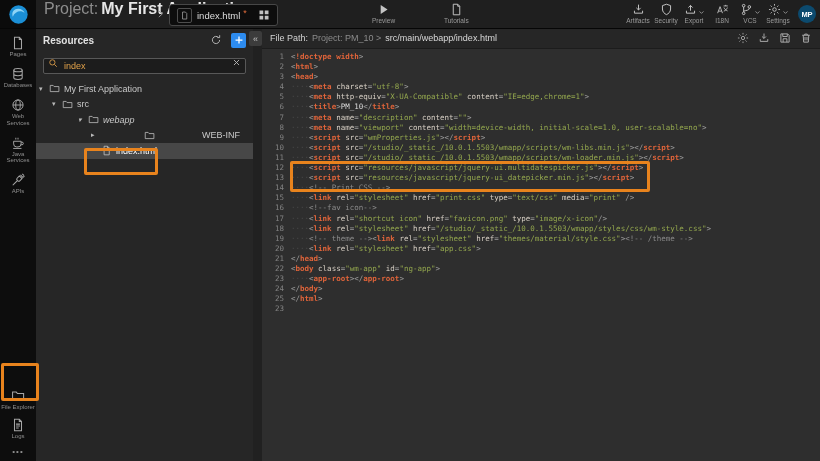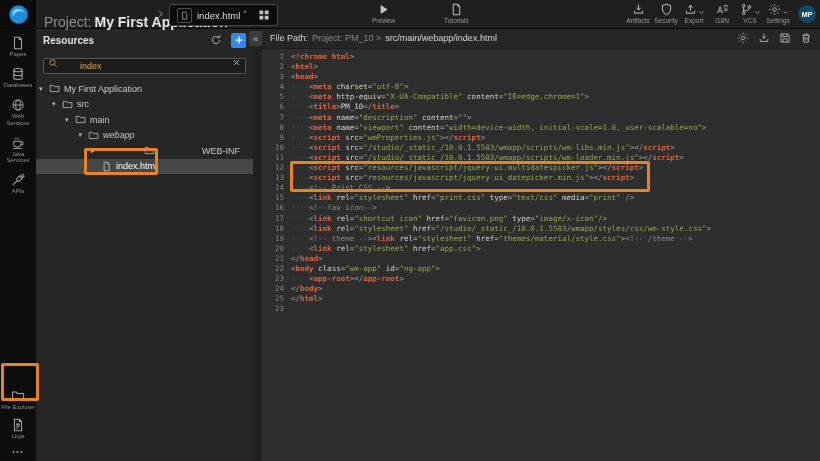--- a/index.html
+++ b/index.html
@@ -4,21 +4,21 @@
 <style>
   html,body{margin:0;padding:0;background:#151515;}
   .app{position:relative;width:820px;height:461px;overflow:hidden;
        font-family:"Liberation Sans",sans-serif;background:#2e2e2e;-webkit-font-smoothing:antialiased;}
   .ic{display:inline-flex;align-items:center;justify-content:center;color:#b3b3b3;}
   .ic svg{width:100%;height:100%;display:block;}
 
   
   .topbar{position:absolute;left:0;top:0;width:820px;height:28px;background:#1f1f1f;border-bottom:1px solid #060606;z-index:5;}
   .logo{position:absolute;left:0;top:0;width:36px;height:28px;background:#0b0b0b;display:flex;align-items:center;justify-content:center;}
-  .project{position:absolute;left:44px;top:8px;height:28px;display:flex;align-items:center;font-size:14px;}
+  .project{position:absolute;left:44px;top:0;height:28px;display:flex;font-size:16px;}
   .project .plabel{color:#8d8d8d;}
   .project .pname{color:#e6e6e6;font-weight:bold;margin-left:3px;}
   .crumb{position:absolute;left:156px;top:8px;width:9px;height:12px;color:#9a9a9a;}
   .tab{position:absolute;left:169px;top:4px;height:20px;display:flex;align-items:center;background:#0d0d0d;
        border:1px solid #474747;border-radius:3px;padding:0 7px;gap:5px;}
   .tab-ficon{width:13px;height:13px;border:1px solid #4e4e4e;border-radius:2px;display:flex;align-items:center;justify-content:center;color:#9f9f9f;}
   .tab-ficon svg{width:9px;height:9px;}
   .tab-label{font-size:9.5px;color:#dedede;}
   .tab-mod{font-size:9px;color:#e06c3c;margin-left:-2px;transform:translateY(-2px);}
   .tab-grid{width:12px;height:12px;color:#c2c2c2;margin-left:6px;}
@@ -44,21 +44,21 @@
 
   
   .resources{position:absolute;left:36px;top:28px;bottom:0;width:217px;background:#262626;border-right:1px solid #191919;z-index:3;}
   .res-head{height:24px;display:flex;align-items:center;padding:0 7px;}
   .res-title{flex:1;font-size:10px;font-weight:bold;color:#e2e2e2;}
   .res-refresh{width:12px;height:12px;color:#b5b5b5;margin-right:9px;}
   .res-plus{width:15px;height:15px;border-radius:2px;display:flex;align-items:center;justify-content:center;color:#fff;}
   .res-plus svg{width:10px;height:10px;}
   .search-row{position:relative;margin:3px 7px 0 7px;}
   .search-row input{width:100%;height:16px;box-sizing:border-box;background:#1c1c1c;border:1px solid #585858;border-radius:2px;
-                    color:#e2a24a;font-size:9px;padding:0 18px 0 36px;outline:none;font-family:"Liberation Sans",sans-serif;}
+                    color:#e2a24a;font-size:9px;padding:0 18px 0 20px;outline:none;font-family:"Liberation Sans",sans-serif;}
   .search-ic{position:absolute;left:5px;top:3px;width:10px;height:10px;color:#c78f45;}
   .clear-ic{position:absolute;right:5px;top:3px;width:9px;height:9px;color:#bdbdbd;}
   .tree{margin-top:7px;}
   .tree-row{height:15.5px;display:flex;align-items:center;font-size:9px;color:#c9c9c9;cursor:default;}
   .tree-row.sel{background:#474747;color:#fff;}
   .tw{width:10px;flex:none;font-size:7px;color:#b9b9b9;text-align:left;}
   .tic{width:11px;height:11px;flex:none;margin-right:4px;color:#b9b9b9;}
   .tree-label{white-space:nowrap;}
 
   
@@ -346,29 +346,20 @@
         </div>
         <div class="tree-row" style="padding-left: 16px;">
           <span class="tw">▾</span>
           <span class="ic tic">
             <svg viewBox="0 0 16 16" fill="none" stroke="currentColor" stroke-width="1.2">
               <path d="M1.8 3.5h4.2l1.4 1.7h7v7.3H1.8z"></path>
             </svg>
           </span>
           <span class="tree-label">src</span>
         </div>
-        <div class="tree-row" style="padding-left: 29px;">
-          <span class="tw">▾</span>
-          <span class="ic tic">
-            <svg viewBox="0 0 16 16" fill="none" stroke="currentColor" stroke-width="1.2">
-              <path d="M1.8 3.5h4.2l1.4 1.7h7v7.3H1.8z"></path>
-            </svg>
-          </span>
-          <span class="tree-label">main</span>
-        </div>
         <div class="tree-row" style="padding-left: 42px; font-style: italic;">
           <span class="tw">▾</span>
           <span class="ic tic">
             <svg viewBox="0 0 16 16" fill="none" stroke="currentColor" stroke-width="1.2">
               <path d="M1.8 3.5h4.2l1.4 1.7h7v7.3H1.8z"></path>
             </svg>
           </span>
           <span class="tree-label">webapp</span>
         </div>
         <div class="tree-row" style="padding-left: 55px; gap: 43px;">
@@ -420,21 +411,21 @@
             </svg>
         </span>
         <span class="ic fic">
           <svg viewBox="0 0 16 16" fill="none" stroke="currentColor" stroke-width="1.2">
               <path d="M3 4.3h10M6.3 4.3V2.8h3.4v1.5M4.3 4.3l.6 9.2h6.2l.6-9.2M6.7 6.6v4.6M9.3 6.6v4.6"></path>
             </svg>
         </span>
       </span>
     </div>
     <div class="editor" id="editor">
-        <div class="cl"><span class="ln">1</span><span class="code"><span class="tk-p">&lt;</span><span class="tk-t">!chrome html</span><span class="tk-p">&gt;</span></span></div>
+        <div class="cl"><span class="ln">1</span><span class="code"><span class="tk-p">&lt;</span><span class="tk-t">!doctype width</span><span class="tk-p">&gt;</span></span></div>
         <div class="cl"><span class="ln">2</span><span class="code"><span class="tk-p">&lt;</span><span class="tk-t">html</span><span class="tk-p">&gt;</span></span></div>
         <div class="cl"><span class="ln">3</span><span class="code"><span class="tk-p">&lt;</span><span class="tk-t">head</span><span class="tk-p">&gt;</span></span></div>
         <div class="cl"><span class="ln">4</span><span class="code"><span class="tk-w">····</span><span class="tk-p">&lt;</span><span class="tk-t">meta</span><span class="tk-x"> </span><span class="tk-a">charset</span><span class="tk-p">=</span><span class="tk-s">"utf-8"</span><span class="tk-p">&gt;</span></span></div>
         <div class="cl"><span class="ln">5</span><span class="code"><span class="tk-w">····</span><span class="tk-p">&lt;</span><span class="tk-t">meta</span><span class="tk-x"> </span><span class="tk-a">http-equiv</span><span class="tk-p">=</span><span class="tk-s">"X-UA-Compatible"</span><span class="tk-x"> </span><span class="tk-a">content</span><span class="tk-p">=</span><span class="tk-s">"IE=edge,chrome=1"</span><span class="tk-p">&gt;</span></span></div>
         <div class="cl"><span class="ln">6</span><span class="code"><span class="tk-w">····</span><span class="tk-p">&lt;</span><span class="tk-t">title</span><span class="tk-p">&gt;</span><span class="tk-x">PM_10</span><span class="tk-p">&lt;/</span><span class="tk-t">title</span><span class="tk-p">&gt;</span></span></div>
         <div class="cl"><span class="ln">7</span><span class="code"><span class="tk-w">····</span><span class="tk-p">&lt;</span><span class="tk-t">meta</span><span class="tk-x"> </span><span class="tk-a">name</span><span class="tk-p">=</span><span class="tk-s">"description"</span><span class="tk-x"> </span><span class="tk-a">content</span><span class="tk-p">=</span><span class="tk-s">""</span><span class="tk-p">&gt;</span></span></div>
         <div class="cl"><span class="ln">8</span><span class="code"><span class="tk-w">····</span><span class="tk-p">&lt;</span><span class="tk-t">meta</span><span class="tk-x"> </span><span class="tk-a">name</span><span class="tk-p">=</span><span class="tk-s">"viewport"</span><span class="tk-x"> </span><span class="tk-a">content</span><span class="tk-p">=</span><span class="tk-s">"width=device-width, initial-scale=1.0, user-scalable=no"</span><span class="tk-p">&gt;</span></span></div>
         <div class="cl"><span class="ln">9</span><span class="code"><span class="tk-w">····</span><span class="tk-p">&lt;</span><span class="tk-t">script</span><span class="tk-x"> </span><span class="tk-a">src</span><span class="tk-p">=</span><span class="tk-s">"wmProperties.js"</span><span class="tk-p">&gt;&lt;/</span><span class="tk-t">script</span><span class="tk-p">&gt;</span></span></div>
         <div class="cl"><span class="ln">10</span><span class="code"><span class="tk-w">····</span><span class="tk-p">&lt;</span><span class="tk-t">script</span><span class="tk-x"> </span><span class="tk-a">src</span><span class="tk-p">=</span><span class="tk-s">"/studio/_static_/10.0.1.5503/wmapp/scripts/wm-libs.min.js"</span><span class="tk-p">&gt;&lt;/</span><span class="tk-t">script</span><span class="tk-p">&gt;</span></span></div>
         <div class="cl"><span class="ln">11</span><span class="code"><span class="tk-w">····</span><span class="tk-p">&lt;</span><span class="tk-t">script</span><span class="tk-x"> </span><span class="tk-a">src</span><span class="tk-p">=</span><span class="tk-s">"/studio/_static_/10.0.1.5503/wmapp/scripts/wm-loader.min.js"</span><span class="tk-p">&gt;&lt;/</span><span class="tk-t">script</span><span class="tk-p">&gt;</span></span></div>

